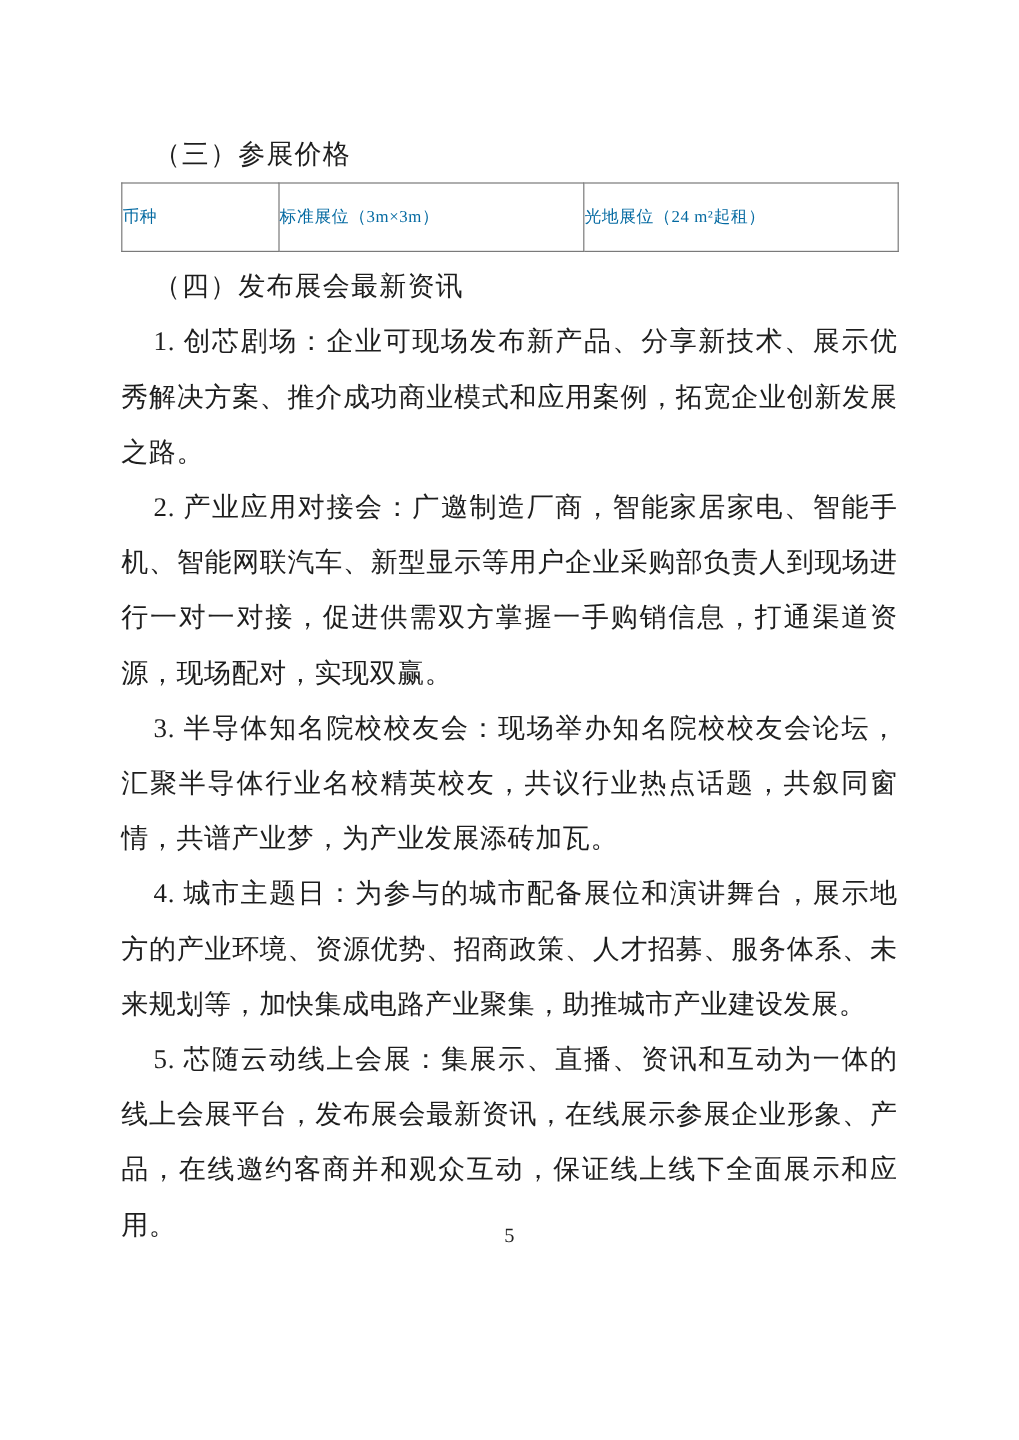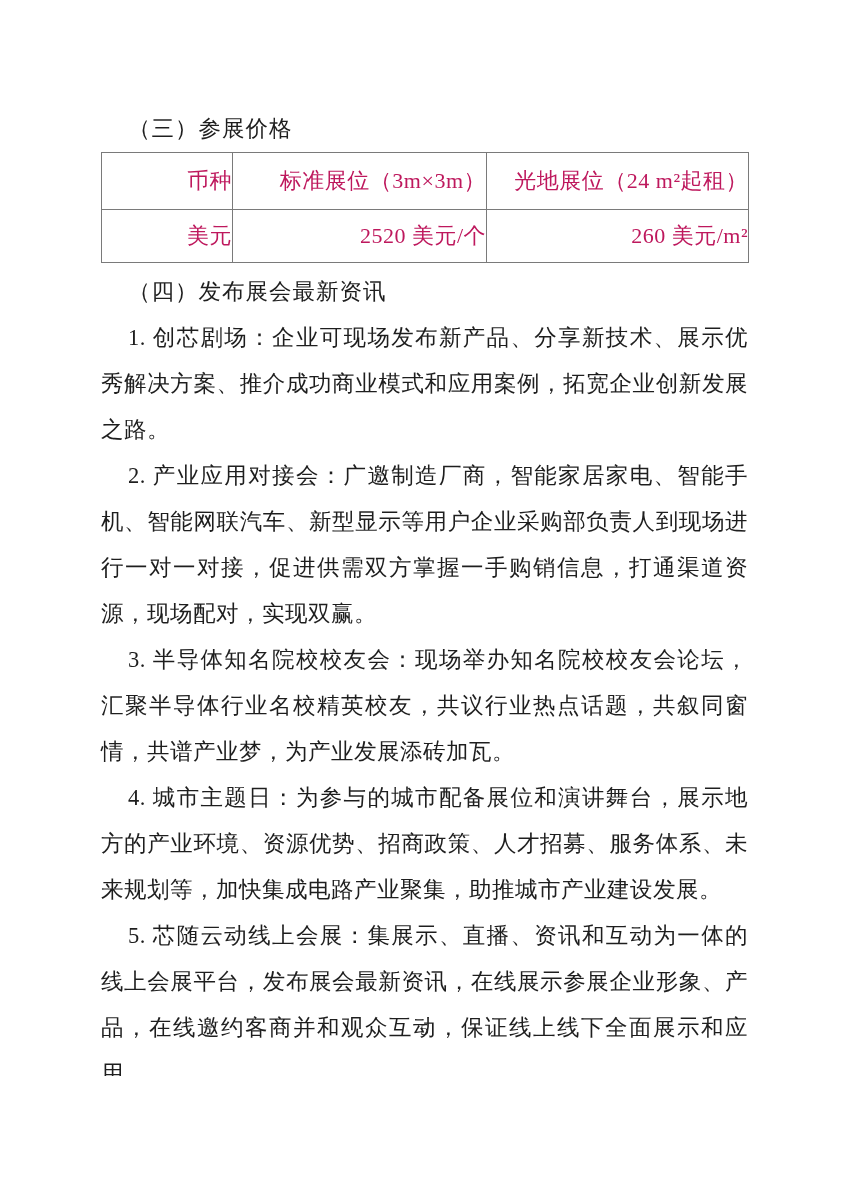--- a/index.html
+++ b/index.html
@@ -33,25 +33,25 @@
     table-layout: fixed;
     width: 647px;
     margin: 0;
   }
   table.price-table col.c1 { width: 131px; }
   table.price-table col.c2 { width: 254px; }
   table.price-table col.c3 { width: 262px; }
   table.price-table th,
   table.price-table td {
     border: 1px solid #7a7a7a;
-    text-align: right;
+    text-align: left;
     vertical-align: middle;
     font-weight: normal;
-    font-size: 22px;
-    color: #be185d;
+    font-size: 14px;
+    color: #0369a1;
     padding: 0;
     letter-spacing: 0.5px;
   }
   table.price-table thead th { height: 56px; }
   table.price-table tbody td { height: 52px; }
   p.body-par {
     font-size: 22.5px;
     line-height: 46px;
     margin: 0;
     text-indent: 27px;
@@ -84,25 +84,20 @@
           <col class="c3">
         </colgroup>
       <thead>
         <tr>
           <th>币种</th>
           <th>标准展位（3m×3m）</th>
           <th>光地展位（24 m²起租）</th>
         </tr>
       </thead>
       <tbody>
-        <tr>
-          <td>美元</td>
-          <td>2520 美元/个</td>
-          <td>260 美元/m²</td>
-        </tr>
       </tbody>
     </table>
 
     <h3 class="heading second">（四）发布展会最新资讯</h3>
 
     <p class="body-par">1. 创芯剧场：企业可现场发布新产品、分享新技术、展示优秀解决方案、推介成功商业模式和应用案例，拓宽企业创新发展之路。</p>
     <p class="body-par">2. 产业应用对接会：广邀制造厂商，智能家居家电、智能手机、智能网联汽车、新型显示等用户企业采购部负责人到现场进行一对一对接，促进供需双方掌握一手购销信息，打通渠道资源，现场配对，实现双赢。</p>
     <p class="body-par">3. 半导体知名院校校友会：现场举办知名院校校友会论坛，汇聚半导体行业名校精英校友，共议行业热点话题，共叙同窗情，共谱产业梦，为产业发展添砖加瓦。</p>
     <p class="body-par">4. 城市主题日：为参与的城市配备展位和演讲舞台，展示地方的产业环境、资源优势、招商政策、人才招募、服务体系、未来规划等，加快集成电路产业聚集，助推城市产业建设发展。</p>
     <p class="body-par">5. 芯随云动线上会展：集展示、直播、资讯和互动为一体的线上会展平台，发布展会最新资讯，在线展示参展企业形象、产品，在线邀约客商并和观众互动，保证线上线下全面展示和应用。</p>

